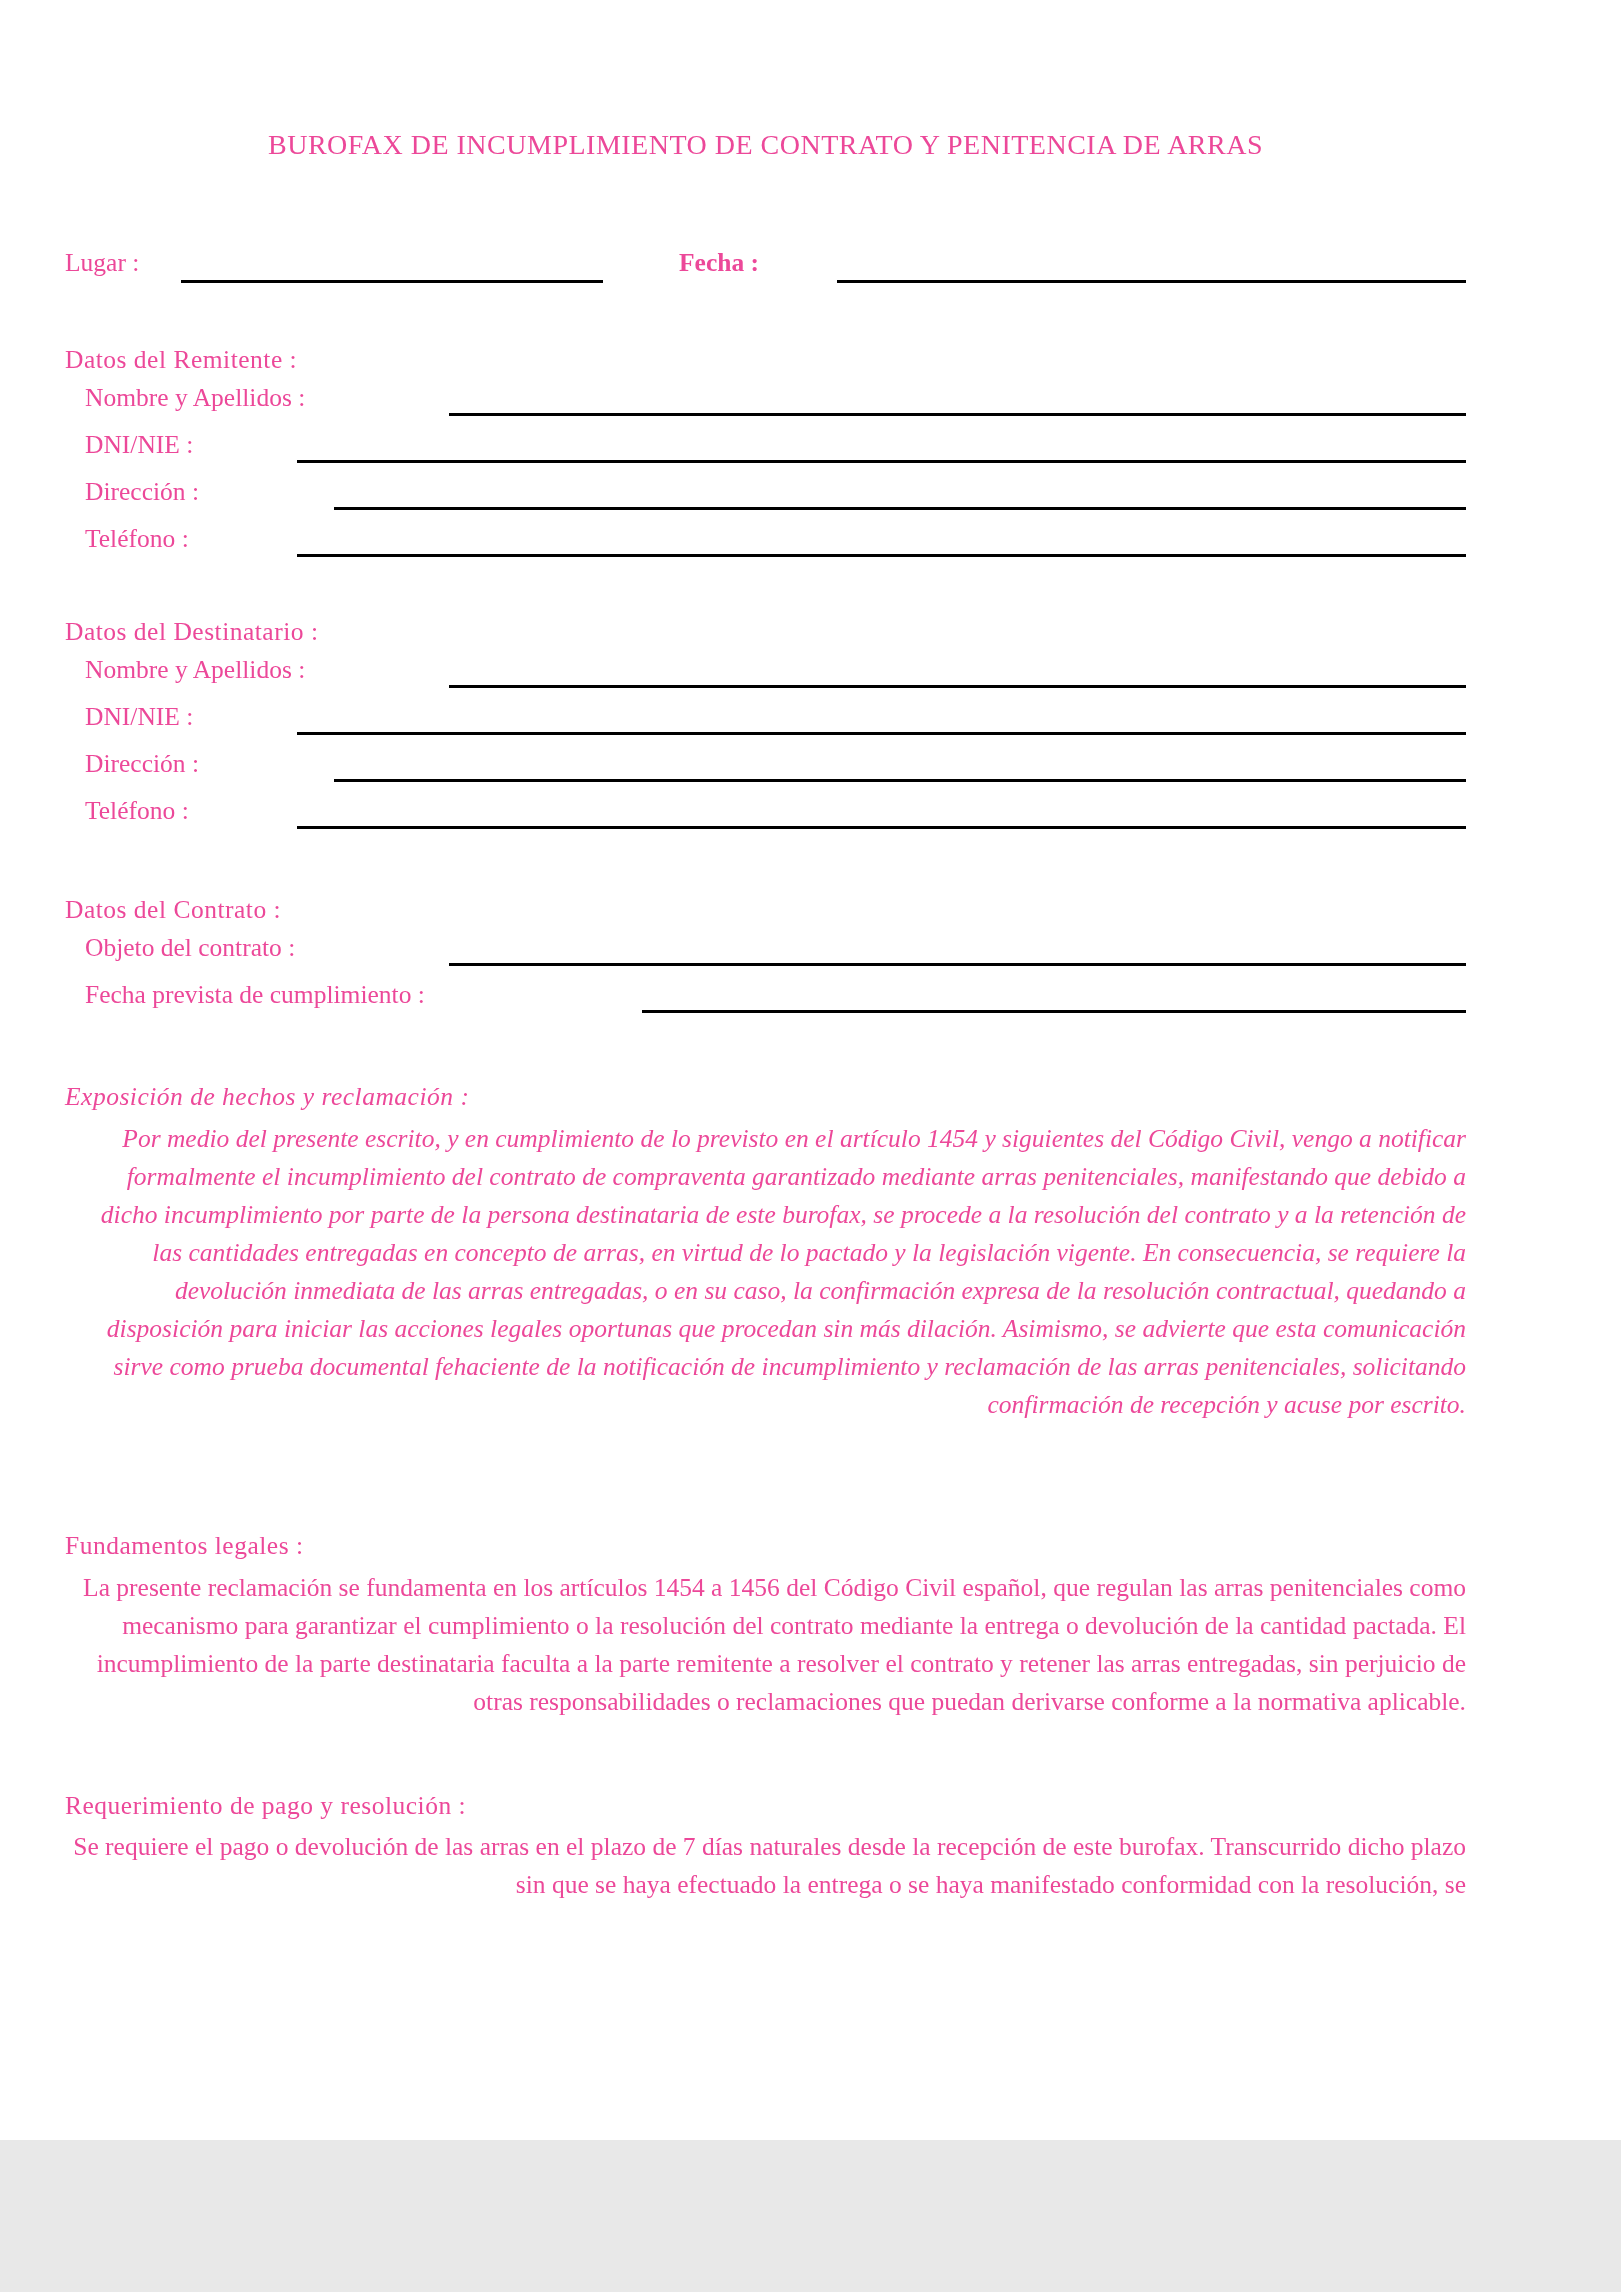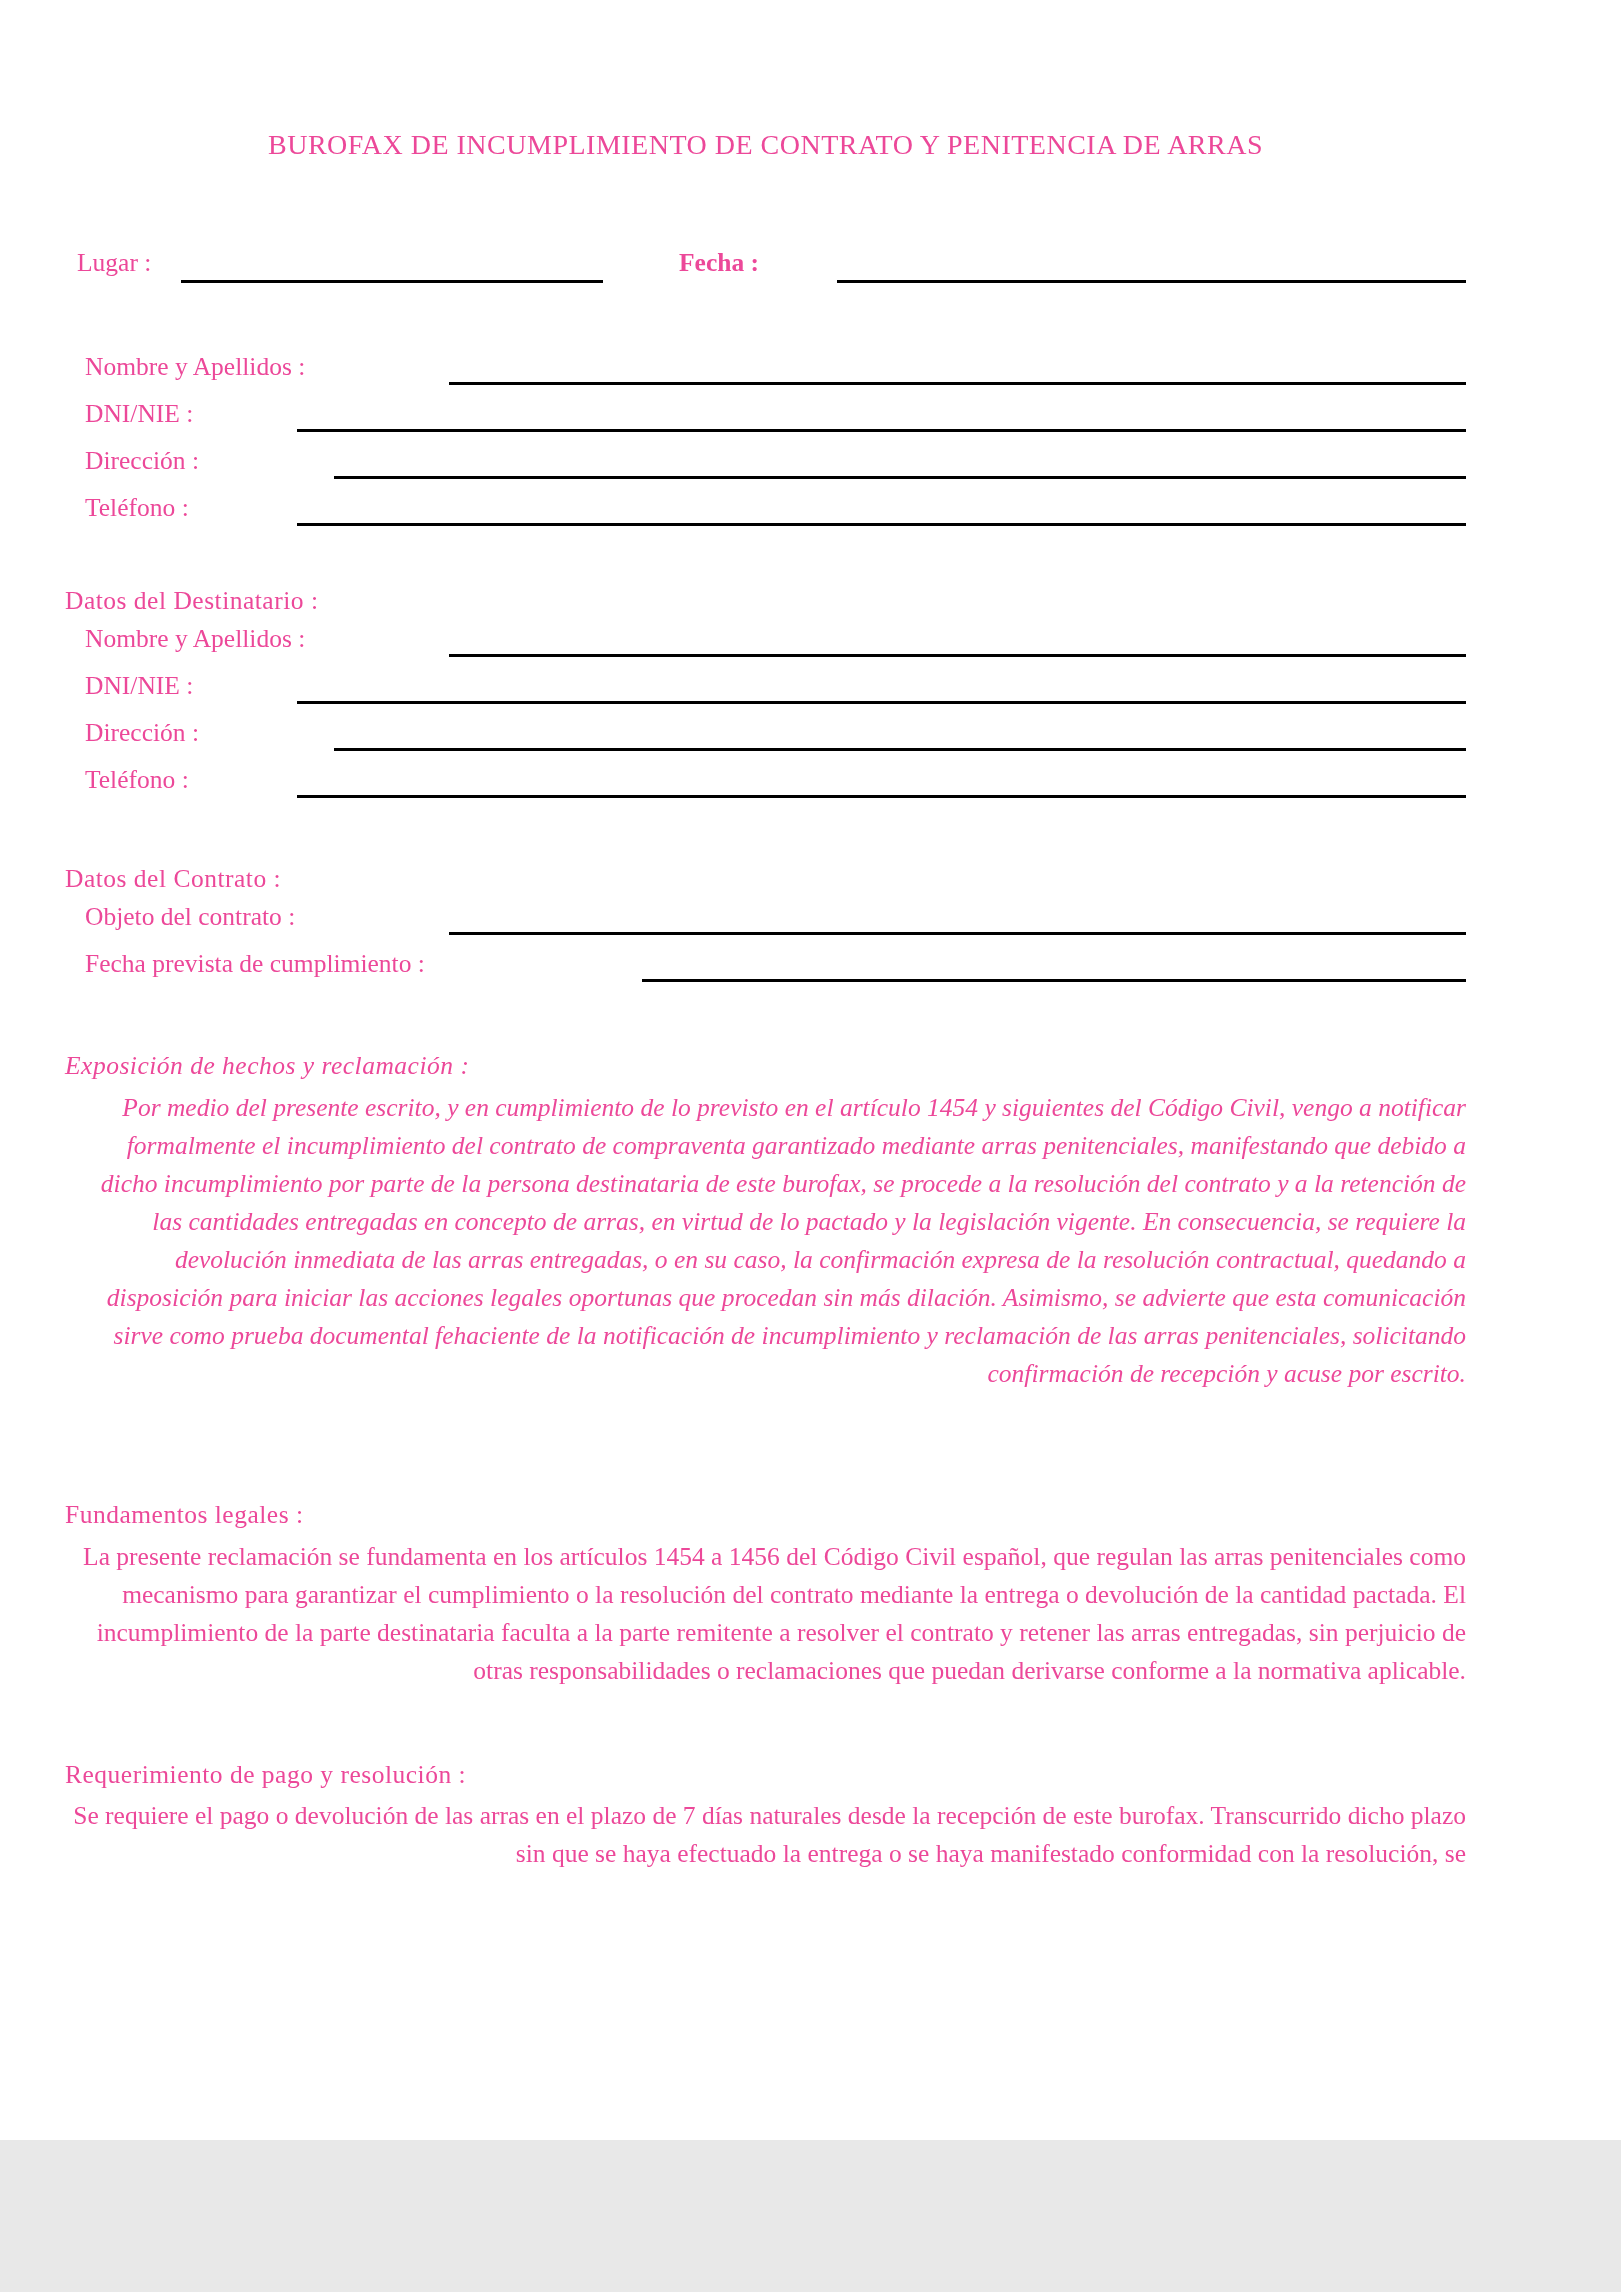--- a/index.html
+++ b/index.html
@@ -58,27 +58,28 @@
   #sec-requerimiento{margin-top:69px;}
 </style>
 </head>
 <body>
 
 <div class="page">
 
   <h1 class="title">BUROFAX DE INCUMPLIMIENTO DE CONTRATO Y PENITENCIA DE ARRAS</h1>
 
   <div class="hrow">
-    <span class="flabel" style="left:12px;">Lugar :</span>
+    <span class="flabel" style="left:0;">Lugar :</span>
     <span class="fline" style="left:116px;width:422px;"></span>
     <span class="flabel" style="left:614px;font-weight:bold;">Fecha :</span>
     <span class="fline" style="left:772px;right:0;"></span>
   </div>
 
   <div id="sec-remitente">
+    <h2 class="section-heading">Datos del Remitente :</h2>
     <div class="frow">
       <span class="flabel">Nombre y Apellidos :</span>
       <span class="fline" style="left:384px;"></span>
     </div>
     <div class="frow">
       <span class="flabel">DNI/NIE :</span>
       <span class="fline" style="left:232px;"></span>
     </div>
     <div class="frow">
       <span class="flabel">Dirección :</span>

